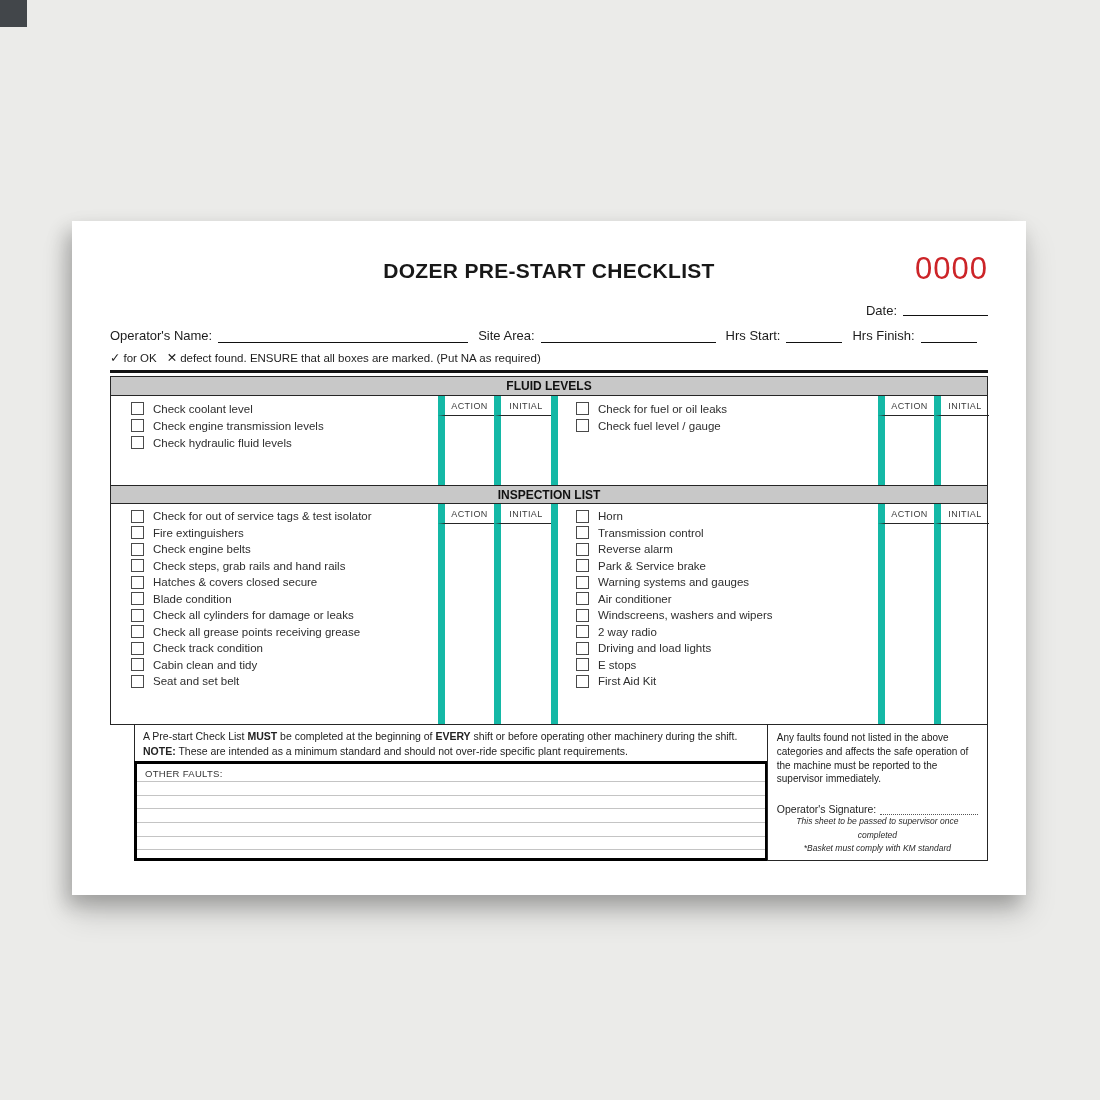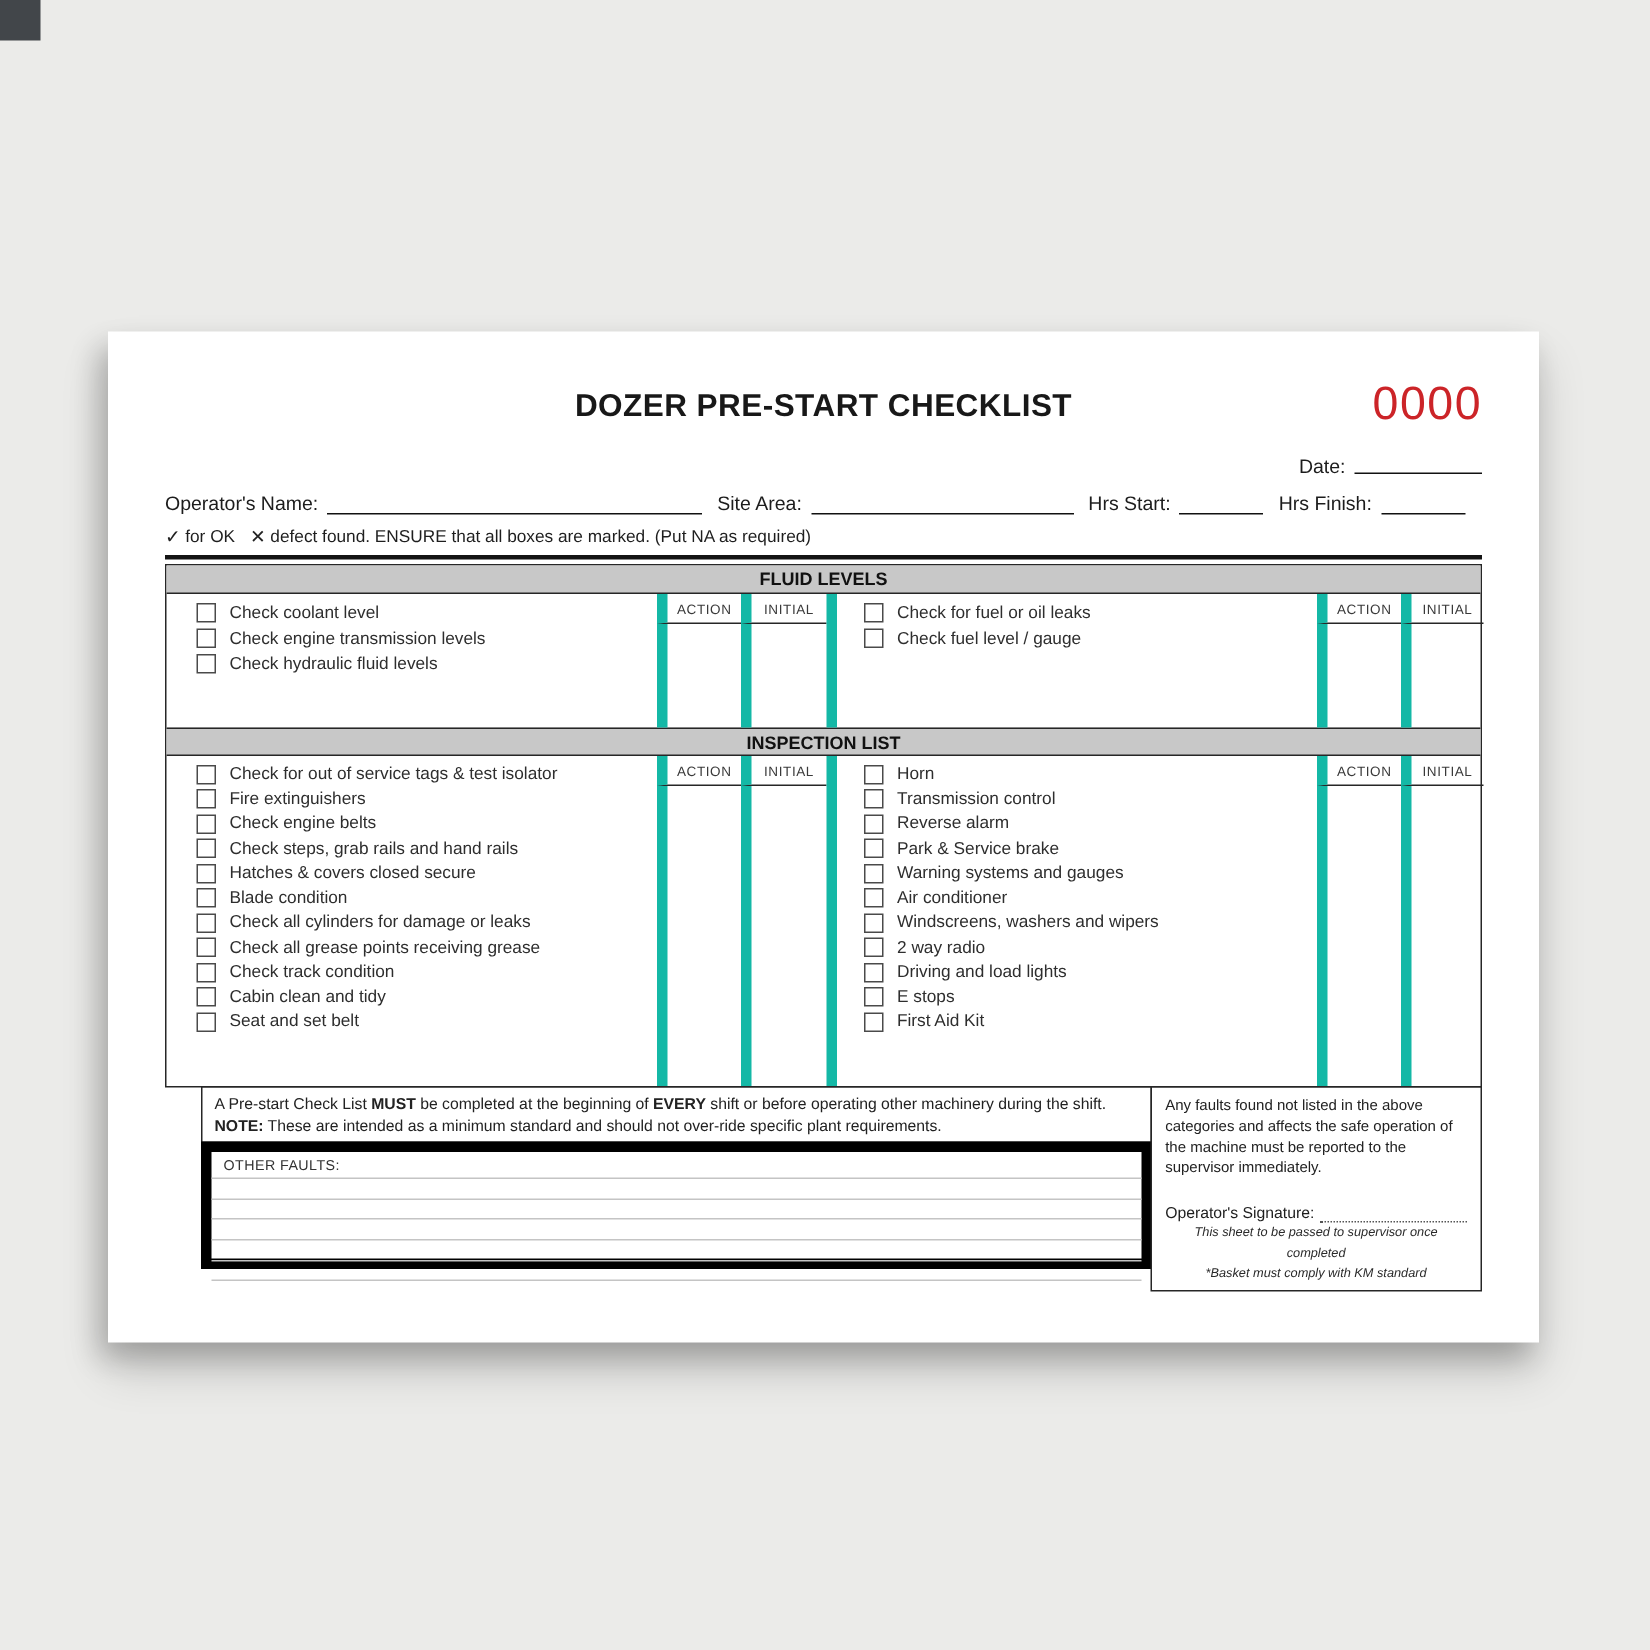--- a/index.html
+++ b/index.html
@@ -48,21 +48,21 @@
   .items-fluid .check-item { height:17px; }
   .items-left { padding-left:20px; } .items-right { padding-left:18px; }
   .cbx { width:13px; height:13px; border:1px solid #4a4a4a; background:#fff; flex:0 0 13px; }
   .cbx-label { margin-left:9px; font-size:11.5px; color:#2e2e2e; white-space:nowrap; }
 
   
   .bottom-wrap { display:flex; margin-top:-1px; width:878px;padding-left:24px; }
   .bottom-left { width:652px; }
   .notes-box { border:1px solid #262626; height:38px; padding:4px 8px 0; }
   .note-line { font-size:10.5px; line-height:1.42; color:#222; white-space:nowrap; }
-  .faults-box { border:7px solid #000000; margin-top:-1px; height:85px; }
+  .faults-box { border:3px solid #000000; margin-top:-1px; height:100px; }
   .faults-label { font-size:9.5px; letter-spacing:0.3px; color:#333; padding:4px 8px 0; height:17px; }
   .fault-line { height:13.7px; border-top:1px solid #c4c4c4; }
 
   .bottom-right { width:227px; margin-left:-1px; border:1px solid #262626; height:137px;
     display:flex; flex-direction:column; justify-content:space-between; padding:6px 9px 5px; }
   .right-note { font-size:10px; line-height:1.38; color:#222; }
   .sig-row { display:flex; align-items:flex-end; font-size:10.5px; color:#1e1e1e; white-space:nowrap; }
   .sig-line { flex:1; border-bottom:1.5px dotted #555; height:9px; margin-left:4px; }
   .sig-note { text-align:center; font-style:italic; font-size:8.5px; line-height:1.55; color:#2a2a2a; }
 </style>

